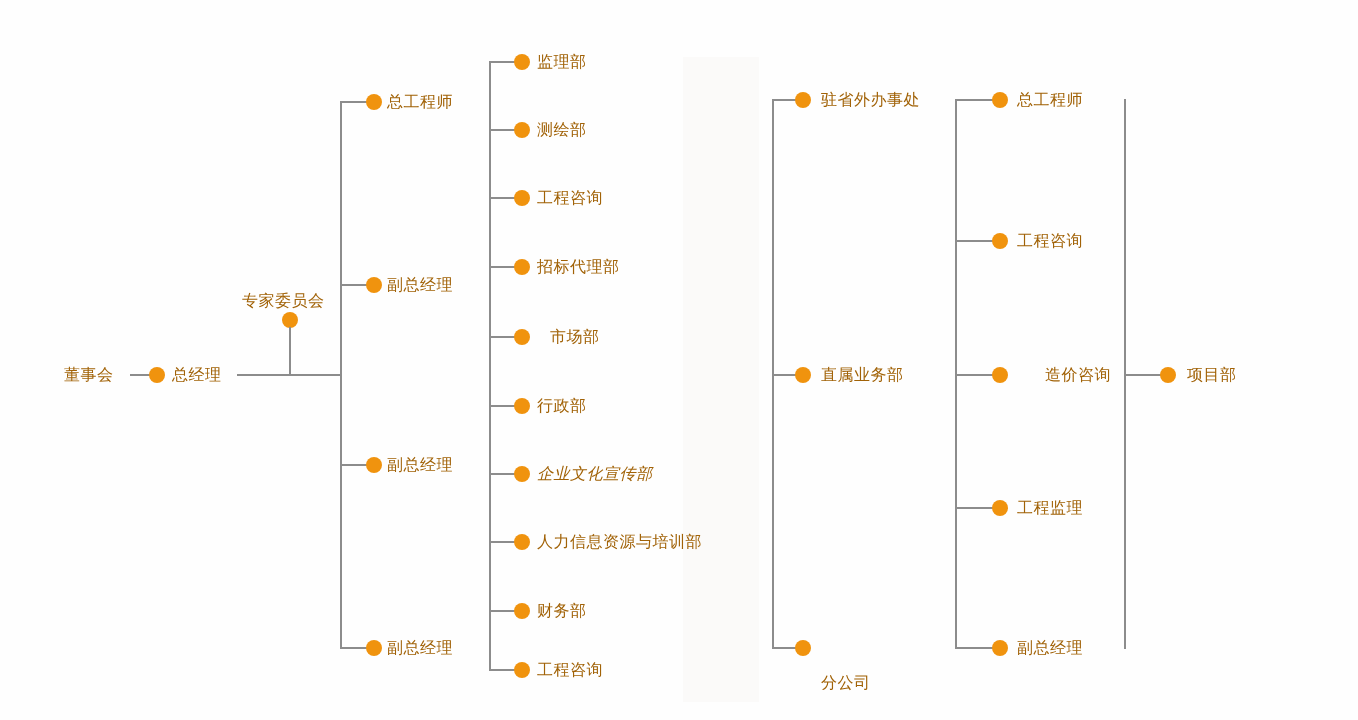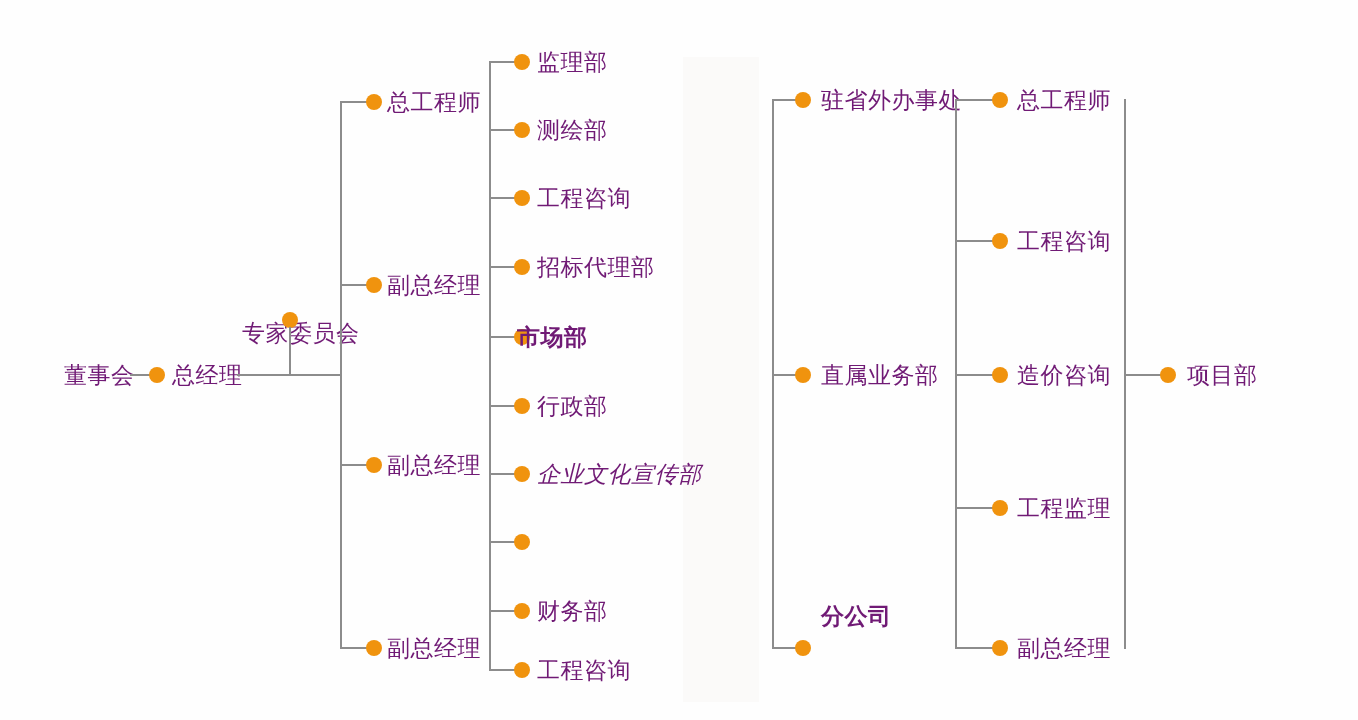--- a/index.html
+++ b/index.html
@@ -9,37 +9,37 @@
     background:#fefefe;
     overflow:hidden;
     font-family:"Liberation Sans","DejaVu Sans",sans-serif;
   }
   .band{position:absolute;background:#fbfaf9;}
   .h{position:absolute;height:2px;background:#8c8c8c;}
   .v{position:absolute;width:2px;background:#8c8c8c;}
   .dot{position:absolute;width:16px;height:16px;border-radius:50%;background:#f0930e;}
   .lbl{
     position:absolute;height:24px;line-height:24px;
-    font-size:23px;letter-spacing:0.5px;color:#701a75;white-space:nowrap;
+    font-size:16px;letter-spacing:0.5px;color:#a16207;white-space:nowrap;
   }
 </style>
 </head>
 <body>
 
 <div id="stage">
 
   <div class="band" style="left:683px;top:57px;width:76px;height:645px;"></div>
 
   <div class="lbl" style="left:64px;top:363px;">董事会</div>
   <div class="h" style="left:130px;top:374px;width:20px;"></div>
   <div class="dot" style="left:149px;top:367px;"></div>
   <div class="lbl" style="left:172px;top:363px;">总经理</div>
   <div class="h" style="left:237px;top:374px;width:104px;"></div>
 
-  <div class="lbl" style="left:242px;top:289px;margin-top:32px;">专家委员会</div>
+  <div class="lbl" style="left:242px;top:289px;">专家委员会</div>
   <div class="dot" style="left:282px;top:312px;"></div>
   <div class="v" style="left:289px;top:327px;height:48px;"></div>
 
   <div class="v" style="left:340px;top:101px;height:548px;"></div>
 
   <div class="h" style="left:341px;top:101px;width:26px;"></div>
   <div class="dot" style="left:366px;top:94px;"></div>
   <div class="lbl" style="left:387px;top:90px;">总工程师</div>
 
   <div class="h" style="left:341px;top:284px;width:26px;"></div>
@@ -67,32 +67,33 @@
   <div class="h" style="left:490px;top:197px;width:25px;"></div>
   <div class="dot" style="left:514px;top:190px;"></div>
   <div class="lbl" style="left:537px;top:186px;">工程咨询</div>
 
   <div class="h" style="left:490px;top:266px;width:25px;"></div>
   <div class="dot" style="left:514px;top:259px;"></div>
   <div class="lbl" style="left:537px;top:255px;">招标代理部</div>
 
   <div class="h" style="left:490px;top:336px;width:25px;"></div>
   <div class="dot" style="left:514px;top:329px;"></div>
-  <div class="lbl" style="left:517px;top:325px;font-weight:bold;">市场部</div>
+  <div class="lbl" style="left:550px;top:325px;">市场部</div>
 
   <div class="h" style="left:490px;top:405px;width:25px;"></div>
   <div class="dot" style="left:514px;top:398px;"></div>
   <div class="lbl" style="left:537px;top:394px;">行政部</div>
 
   <div class="h" style="left:490px;top:473px;width:25px;"></div>
   <div class="dot" style="left:514px;top:466px;"></div>
   <div class="lbl" style="left:537px;top:462px;font-style:italic;">企业文化宣传部</div>
 
   <div class="h" style="left:490px;top:541px;width:25px;"></div>
   <div class="dot" style="left:514px;top:534px;"></div>
+  <div class="lbl" style="left:537px;top:530px;">人力信息资源与培训部</div>
 
   <div class="h" style="left:490px;top:610px;width:25px;"></div>
   <div class="dot" style="left:514px;top:603px;"></div>
   <div class="lbl" style="left:537px;top:599px;">财务部</div>
 
   <div class="h" style="left:490px;top:669px;width:25px;"></div>
   <div class="dot" style="left:514px;top:662px;"></div>
   <div class="lbl" style="left:537px;top:658px;">工程咨询</div>
 
   <div class="v" style="left:772px;top:99px;height:550px;"></div>
@@ -100,35 +101,35 @@
   <div class="h" style="left:773px;top:99px;width:23px;"></div>
   <div class="dot" style="left:795px;top:92px;"></div>
   <div class="lbl" style="left:821px;top:88px;">驻省外办事处</div>
 
   <div class="h" style="left:773px;top:374px;width:23px;"></div>
   <div class="dot" style="left:795px;top:367px;"></div>
   <div class="lbl" style="left:821px;top:363px;">直属业务部</div>
 
   <div class="h" style="left:773px;top:647px;width:23px;"></div>
   <div class="dot" style="left:795px;top:640px;"></div>
-  <div class="lbl" style="left:821px;top:604px;font-weight:bold;">分公司</div>
+  <div class="lbl" style="left:821px;top:671px;">分公司</div>
 
   <div class="v" style="left:955px;top:99px;height:550px;"></div>
 
   <div class="h" style="left:956px;top:99px;width:37px;"></div>
   <div class="dot" style="left:992px;top:92px;"></div>
   <div class="lbl" style="left:1017px;top:88px;">总工程师</div>
 
   <div class="h" style="left:956px;top:240px;width:37px;"></div>
   <div class="dot" style="left:992px;top:233px;"></div>
   <div class="lbl" style="left:1017px;top:229px;">工程咨询</div>
 
   <div class="h" style="left:956px;top:374px;width:37px;"></div>
   <div class="dot" style="left:992px;top:367px;"></div>
-  <div class="lbl" style="left:1017px;top:363px;">造价咨询</div>
+  <div class="lbl" style="left:1045px;top:363px;">造价咨询</div>
 
   <div class="h" style="left:956px;top:507px;width:37px;"></div>
   <div class="dot" style="left:992px;top:500px;"></div>
   <div class="lbl" style="left:1017px;top:496px;">工程监理</div>
 
   <div class="h" style="left:956px;top:647px;width:37px;"></div>
   <div class="dot" style="left:992px;top:640px;"></div>
   <div class="lbl" style="left:1017px;top:636px;">副总经理</div>
 
   <div class="v" style="left:1124px;top:99px;height:550px;"></div>

